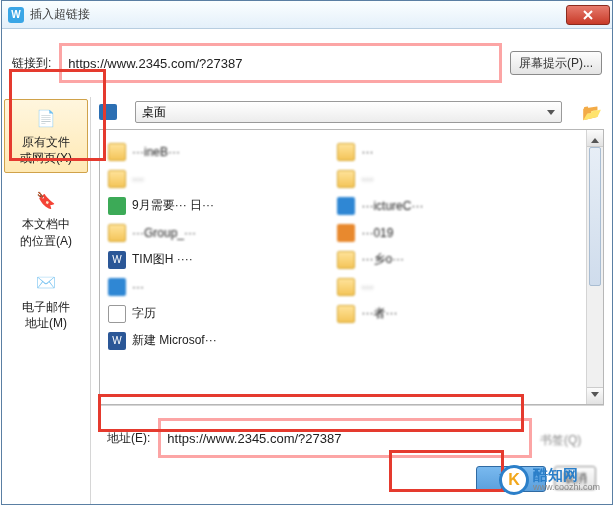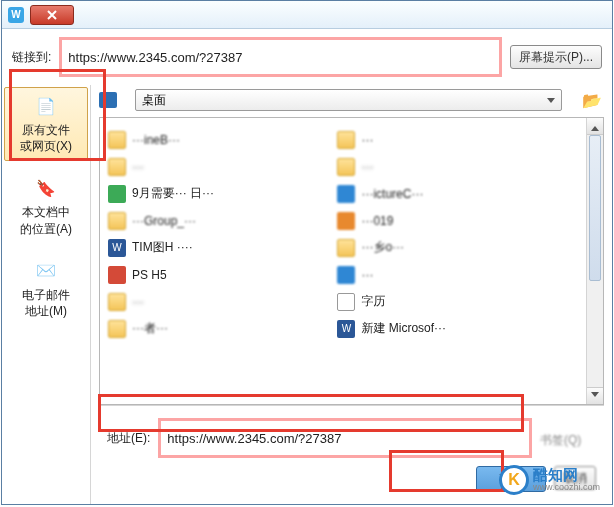--- a/index.html
+++ b/index.html
@@ -2,21 +2,21 @@
 <html><head>
 <meta charset="utf-8">
 <style>
 *{box-sizing:border-box;margin:0;padding:0;font-family:"Microsoft YaHei","SimSun",sans-serif;font-size:12px}
 body{background:#fff;width:614px;height:507px;overflow:hidden;position:relative}
 .win{border:1px solid #5a7fa3;width:612px;height:505px;margin:0 auto;background:#fff;display:flex;flex-direction:column}
 .titlebar{height:28px;background:linear-gradient(#fafeff,#e4f0fa);display:flex;align-items:center;padding-left:6px;border-bottom:1px solid #b7cde0}
 .titlebar .app-ico{width:16px;height:16px;background:#3aa6e6;border-radius:3px;display:flex;align-items:center;justify-content:center;color:#fff;font-size:10px;font-weight:bold;margin-right:6px}
 .titlebar .ttl{flex:1;color:#3b3b3b}
 .titlebar .close{width:44px;height:20px;margin-right:2px;background:linear-gradient(#e67b6d,#c83a28);border:1px solid #8a2b1e;border-radius:3px;display:flex;align-items:center;justify-content:center;color:#fff}
-.toprow{display:flex;align-items:center;padding:8px 10px;gap:8px}
+.toprow{display:flex;align-items:center;padding:14px 10px;gap:8px}
 .lbl{color:#222}
 .inp{height:40px;border:3px solid #fca5a5;background:#fff;padding:2px 6px;border-radius:0;font-size:13px;color:#222}
 .inp.display{flex:1;min-width:240px}
 .btn{height:24px;border:1px solid #8a8a8a;background:linear-gradient(#fdfdfd,#e4e4e4);border-radius:3px;padding:0 8px;color:#333;display:inline-flex;align-items:center}
 .body{flex:1;display:flex;overflow:hidden}
 .sidebar{width:89px;border-right:1px solid #d6d6d6;background:#fff;padding:2px 2px}
 .side-item{display:flex;flex-direction:column;align-items:center;justify-content:center;padding:6px 2px;text-align:center;border:1px solid transparent;border-radius:2px;margin-bottom:8px;color:#222}
 .side-item.active{border:1px solid #d0a24a;background:linear-gradient(#fff6de,#ffe9b4)}
 .side-item .ico{width:24px;height:24px;margin-bottom:4px;display:flex;align-items:center;justify-content:center;font-size:16px}
 .side-item span{line-height:1.35}
@@ -63,20 +63,21 @@
 .watermark .wm-txt{display:flex;flex-direction:column;line-height:1.1}
 .watermark .wm-txt .big{font-size:15px;color:#2b7fc9;font-weight:bold}
 .watermark .wm-txt .sm{font-size:9px;color:#888}
 </style>
 </head>
 <body>
 
 <div class="win">
   <div class="titlebar">
     <div class="app-ico">W</div>
+    <div class="ttl">插入超链接</div>
     <div class="close">
       <svg width="12" height="10" viewBox="0 0 12 10">
           <path d="M2 1 L10 9 M10 1 L2 9" stroke="#fff" stroke-width="2"></path>
         </svg>
     </div>
   </div>
 
   <div class="toprow">
     <span class="lbl">链接到:</span>
     <input class="inp display" value="https://www.2345.com/?27387" style="">
@@ -148,24 +149,20 @@
                 <div class="fi orange"></div>
                 <span>···019</span>
               </div>
             <div class="file-item clear1">
                 <div class="fi word"></div>
                 <span>TIM图H ····</span>
               </div>
             <div class="file-item">
                 <div class="fi folder"></div>
                 <span>···乡o···</span>
-              </div>
-            <div class="file-item clear2">
-                <div class="fi red"></div>
-                <span>PS H5</span>
               </div>
             <div class="file-item">
                 <div class="fi blue"></div>
                 <span>···</span>
               </div>
             <div class="file-item">
                 <div class="fi folder"></div>
                 <span style="filter:blur(1.5px)">···</span>
               </div>
             <div class="file-item clear3">

